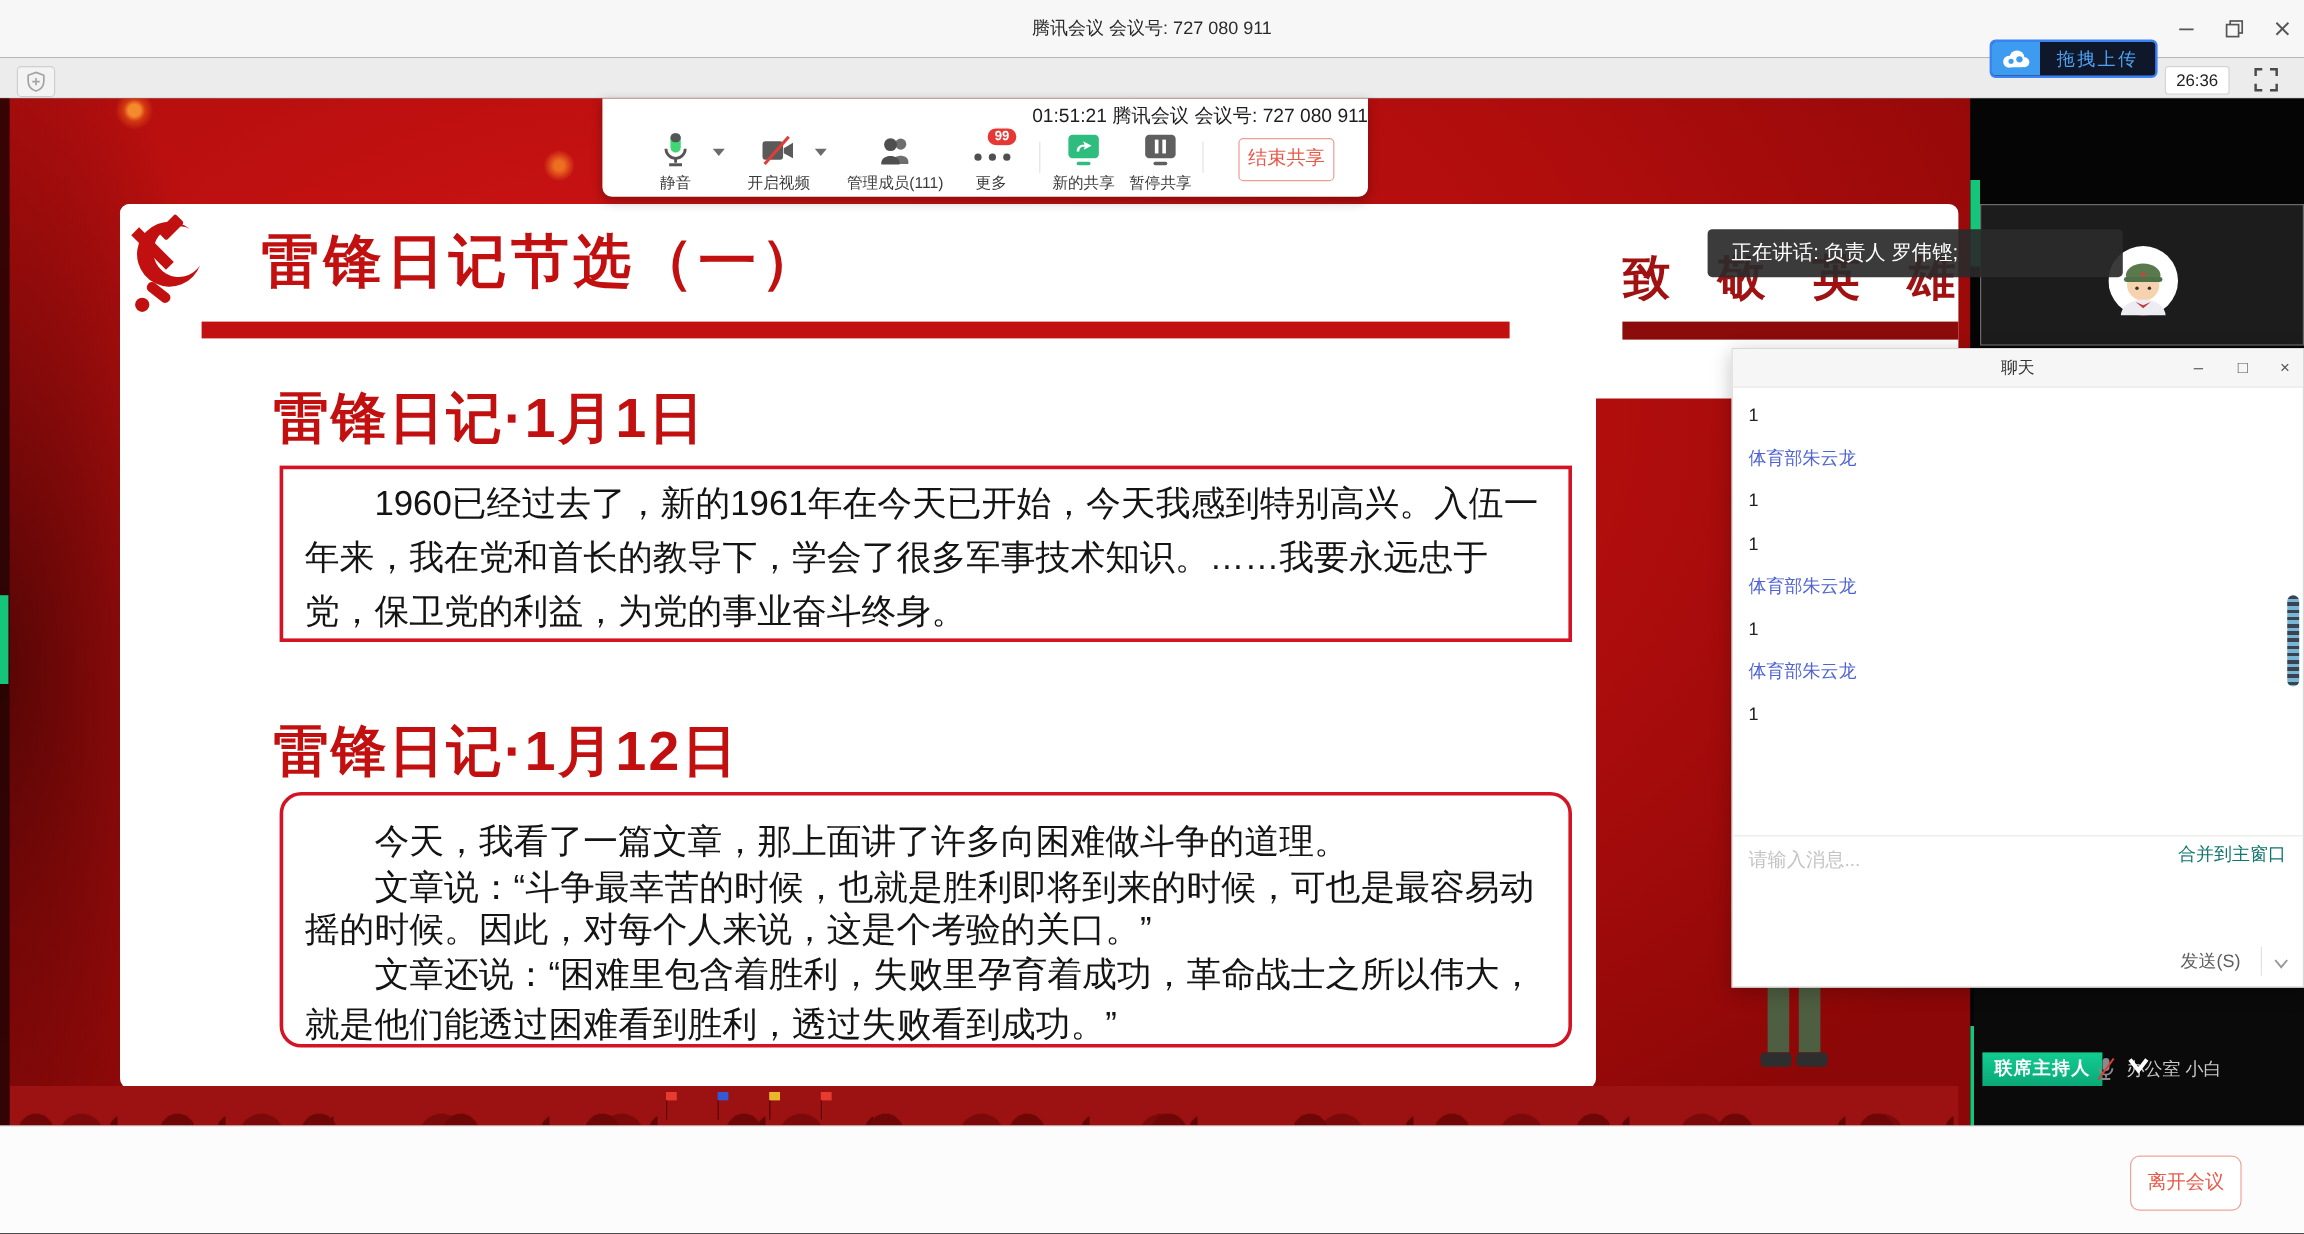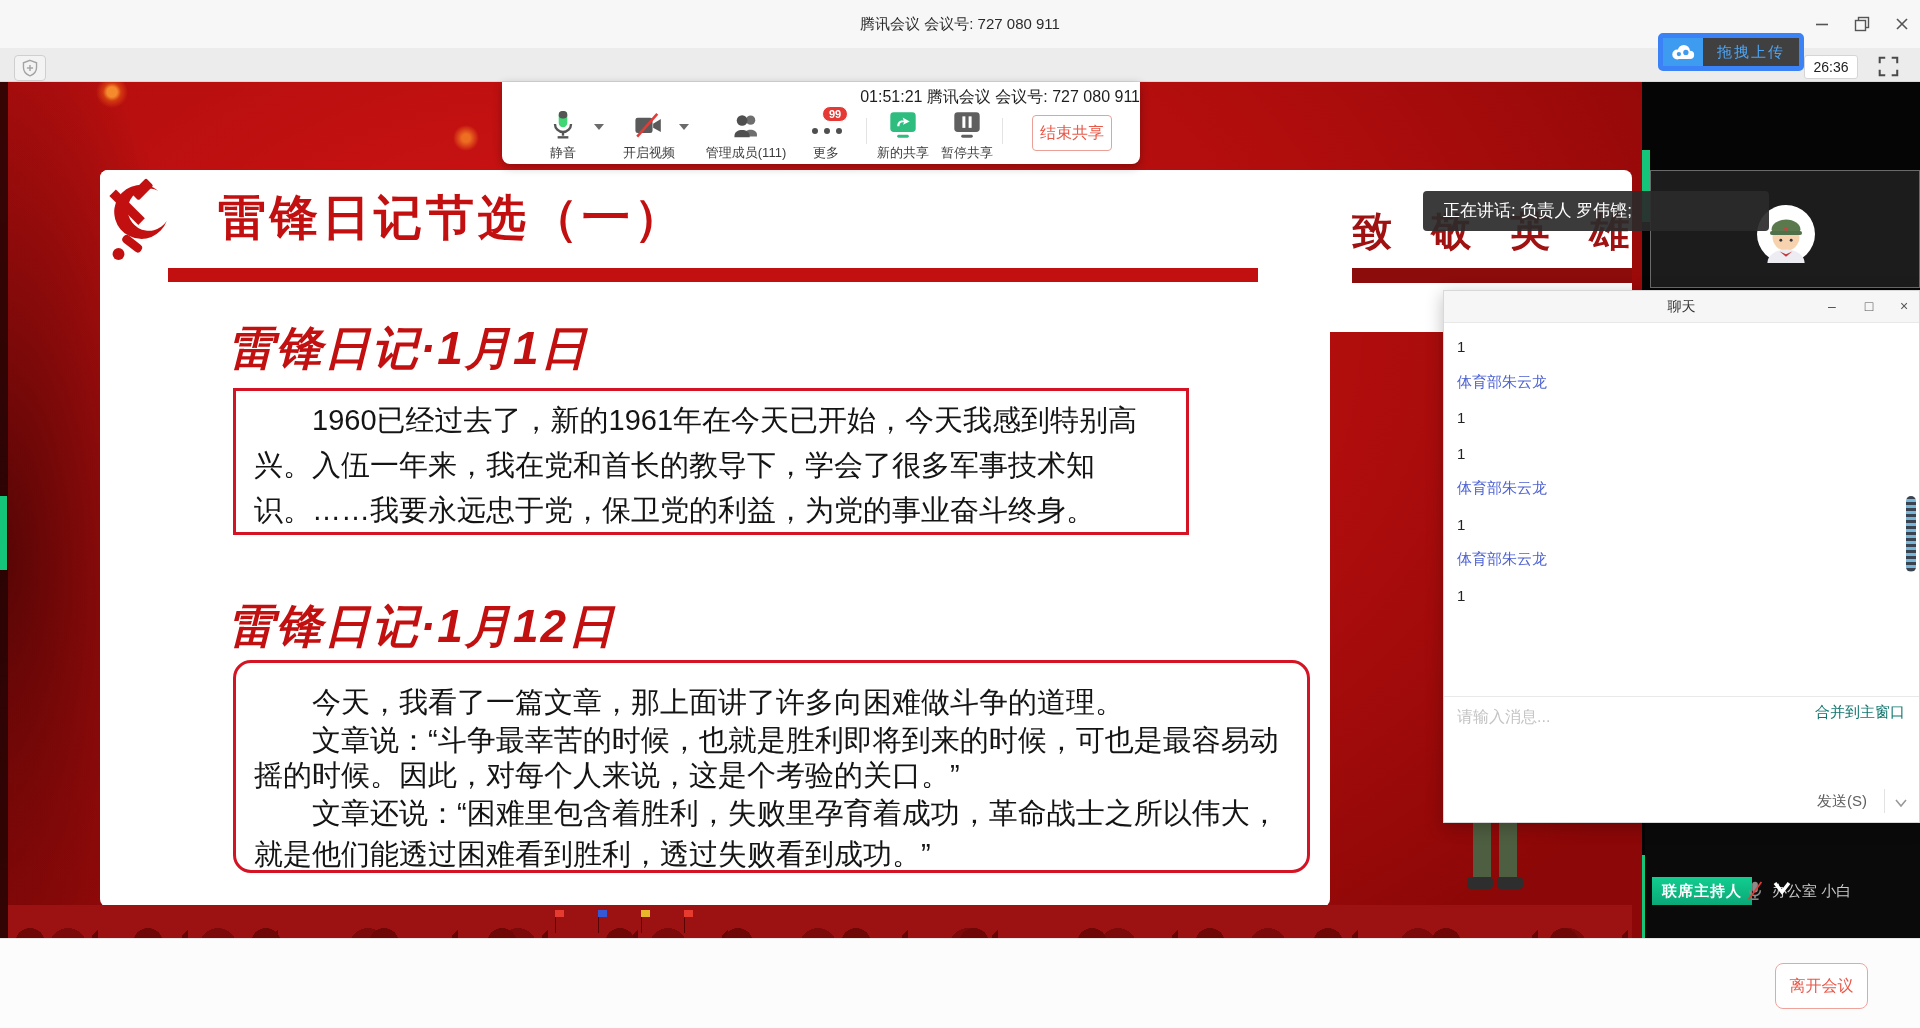--- a/index.html
+++ b/index.html
@@ -6,42 +6,42 @@
   body{width:1920px;height:1028px;overflow:hidden;font-family:"Liberation Sans","DejaVu Sans",sans-serif;position:relative;}
   .abs{position:absolute;}
   svg{display:block;}
 
   
   #titlebar{left:0;top:0;width:1920px;height:48px;background:#f7f7f7;}
   #win-title{left:0;top:0;width:1920px;height:48px;line-height:48px;text-align:center;font-size:15px;color:#2b2b2b;}
   .winbtn{top:12px;width:24px;height:24px;display:flex;align-items:center;justify-content:center;cursor:default;}
   #subbar{left:0;top:48px;width:1920px;height:34px;background:#ececec;border-bottom:1px solid #d9d9d9;box-sizing:border-box;}
   #shield-btn{left:14px;top:55px;width:30px;height:24px;border:1px solid #cfcfcf;border-radius:4px;background:#f3f3f3;display:flex;align-items:center;justify-content:center;}
-  #upload-btn{left:1658px;top:33px;height:28px;display:flex;align-items:stretch;border:5px solid #3b82f6;border-radius:5px;overflow:hidden;background:#404040;z-index:60;}
+  #upload-btn{left:1658px;top:33px;height:28px;display:flex;align-items:stretch;border:2px solid #3b82f6;border-radius:5px;overflow:hidden;background:#0f172a;z-index:60;}
   #upload-btn .logo{width:40px;background:#3d9bf0;display:flex;align-items:center;justify-content:center;}
   #upload-btn .lbl{padding:0 14px;display:flex;align-items:center;font-size:15px;color:#4da3f2;letter-spacing:2px;}
   #timer-box{left:1804px;top:55px;width:52px;height:22px;background:#fff;border:1px solid #d5d5d5;border-radius:3px;text-align:center;line-height:22px;font-size:14px;color:#222;}
   #fs-btn{left:1876px;top:54px;width:24px;height:24px;}
 
   
   #share-area{left:0;top:82px;width:1642px;height:856px;overflow:hidden;
     background:
       radial-gradient(circle at 112px 10px, rgba(255,160,50,.85) 0 5px, rgba(255,120,20,.4) 9px, transparent 16px),
       radial-gradient(circle at 466px 56px, rgba(255,150,40,.7) 0 4px, transparent 13px),
       radial-gradient(300px 800px at 0% 55%, rgba(55,2,2,.75), transparent 70%),
       radial-gradient(1300px 800px at 35% 30%, #d31414, #b00d0d 60%, #8c0707 100%);}
   #left-edge{left:0;top:82px;width:8px;height:856px;background:#250303;opacity:.85;}
   .green-strip{background:#15c57a;}
   #right-panel{left:1642px;top:82px;width:278px;height:856px;background:#050505;}
   #bottom-bar{left:0;top:938px;width:1920px;height:90px;background:#fcfcfc;border-top:1px solid #e7e7e7;box-sizing:border-box;z-index:40;}
 
   
   .card{background:#fff;}
   #card-top{left:100px;top:170px;width:1532px;height:162px;border-radius:8px 8px 0 0;}
-  .sec-head{font-size:46px;font-weight:bold;color:#c21010;letter-spacing:2px;font-style:italic;}
+  .sec-head{font-size:46px;font-weight:bold;color:#c21010;letter-spacing:2px;}
   .tbox{border:3px solid #d41324;background:#fff;box-sizing:border-box;}
   .tbox p{margin:0 18px;text-indent:2em;font-size:29px;color:#141414;}
   #crowd{left:8px;top:905px;width:1624px;height:33px;background-color:#9c1111;
     background-image:radial-gradient(circle 15px at 22px 38px,#6f0707 99%,transparent),
                      radial-gradient(circle 19px at 60px 42px,#7c0a0a 99%,transparent),
                      radial-gradient(circle 12px at 95px 36px,#650505 99%,transparent);
     background-size:118px 33px,150px 33px,90px 33px;background-repeat:repeat-x;}
   .flag{width:9px;height:7px;}
   .flagpole{width:1px;height:16px;background:#5a0404;}
 
@@ -150,21 +150,21 @@
       <rect x="26" y="96" width="34" height="13" rx="6" transform="rotate(38 43 102)" fill="#c21010"></rect>
     </svg>
   </div>
 
   <div style="position:absolute;left:218px;top:104px;font-size:48px;font-weight:bold;color:#c21010;letter-spacing:4px;">雷锋日记节选（一）</div>
   <div style="position:absolute;left:168px;top:186px;width:1090px;height:14px;background:#c21010;"></div>
   <div style="position:absolute;left:1352px;top:122px;font-size:40px;font-weight:bold;color:#a01212;letter-spacing:14px;white-space:nowrap;">致 敬 英 雄</div>
   <div style="position:absolute;left:1352px;top:186px;width:280px;height:15px;background:#8c0b0b;"></div>
 
   <div class="sec-head" style="position:absolute;left:228px;top:236px;">雷锋日记·1月1日</div>
-  <div class="tbox" style="position:absolute;left:233px;top:306px;width:956px;height:147px;padding-top:7px;">
+  <div class="tbox" style="position:absolute;left:233px;top:306px;width:1077px;height:147px;padding-top:7px;">
     <p style="line-height:45px;">1960已经过去了，新的1961年在今天已开始，今天我感到特别高兴。入伍一年来，我在党和首长的教导下，学会了很多军事技术知识。……我要永远忠于党，保卫党的利益，为党的事业奋斗终身。</p>
   </div>
 
   <div class="sec-head" style="position:absolute;left:228px;top:514px;">雷锋日记·1月12日</div>
   <div class="tbox" style="position:absolute;left:233px;top:578px;width:1077px;height:213px;padding-top:19px;border-radius:18px;">
     <p style="line-height:41px;">今天，我看了一篇文章，那上面讲了许多向困难做斗争的道理。</p>
     <p style="line-height:35px;">文章说：“斗争最幸苦的时候，也就是胜利即将到来的时候，可也是最容易动摇的时候。因此，对每个人来说，这是个考验的关口。”</p>
     <p style="line-height:41px;">文章还说：“困难里包含着胜利，失败里孕育着成功，革命战士之所以伟大，就是他们能透过困难看到胜利，透过失败看到成功。”</p>
   </div>
 

